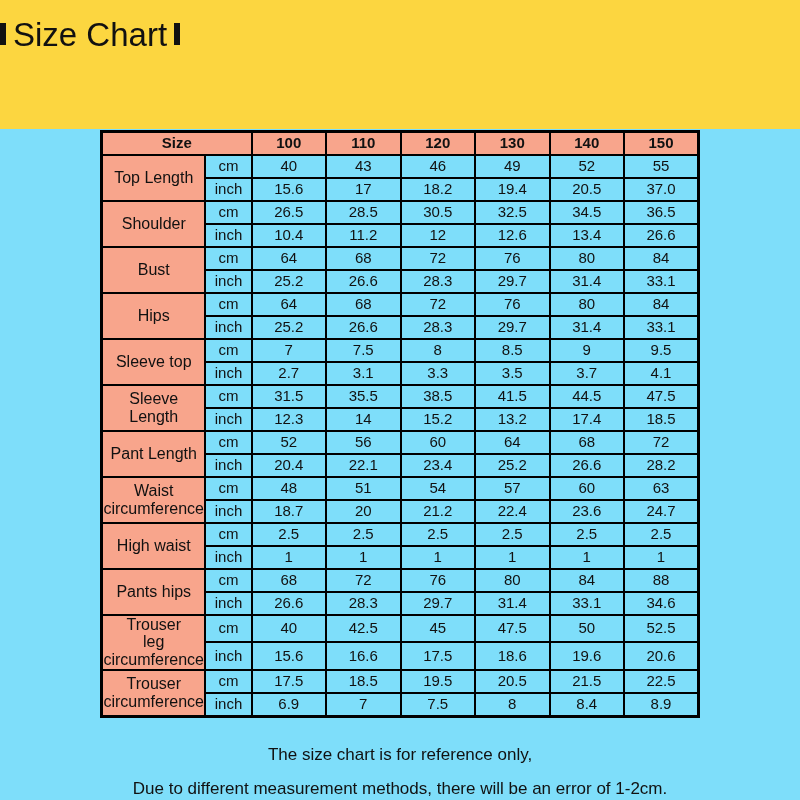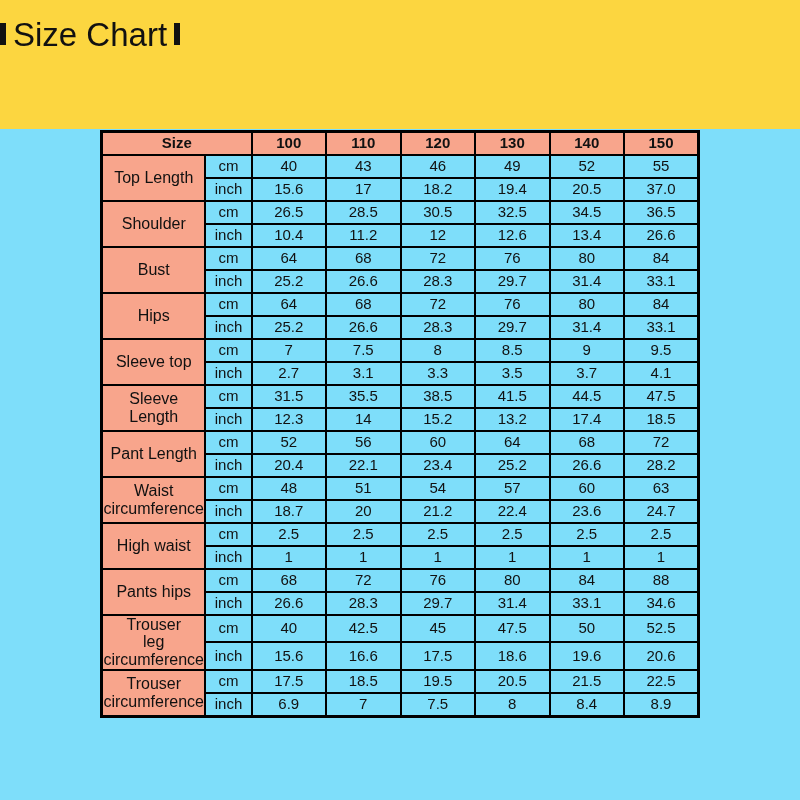--- a/index.html
+++ b/index.html
@@ -334,14 +334,16 @@
           <td class="data-cell">7</td>
           <td class="data-cell">7.5</td>
           <td class="data-cell">8</td>
           <td class="data-cell">8.4</td>
           <td class="data-cell">8.9</td>
         </tr>
       </tbody>
   </table>
 
   <div class="footer">
+    <div class="footer-line">The size chart is for reference only,</div>
+    <div class="footer-line">Due to different measurement methods, there will be an error of 1-2cm.</div>
   </div>
 </div>
 
 </body></html>

